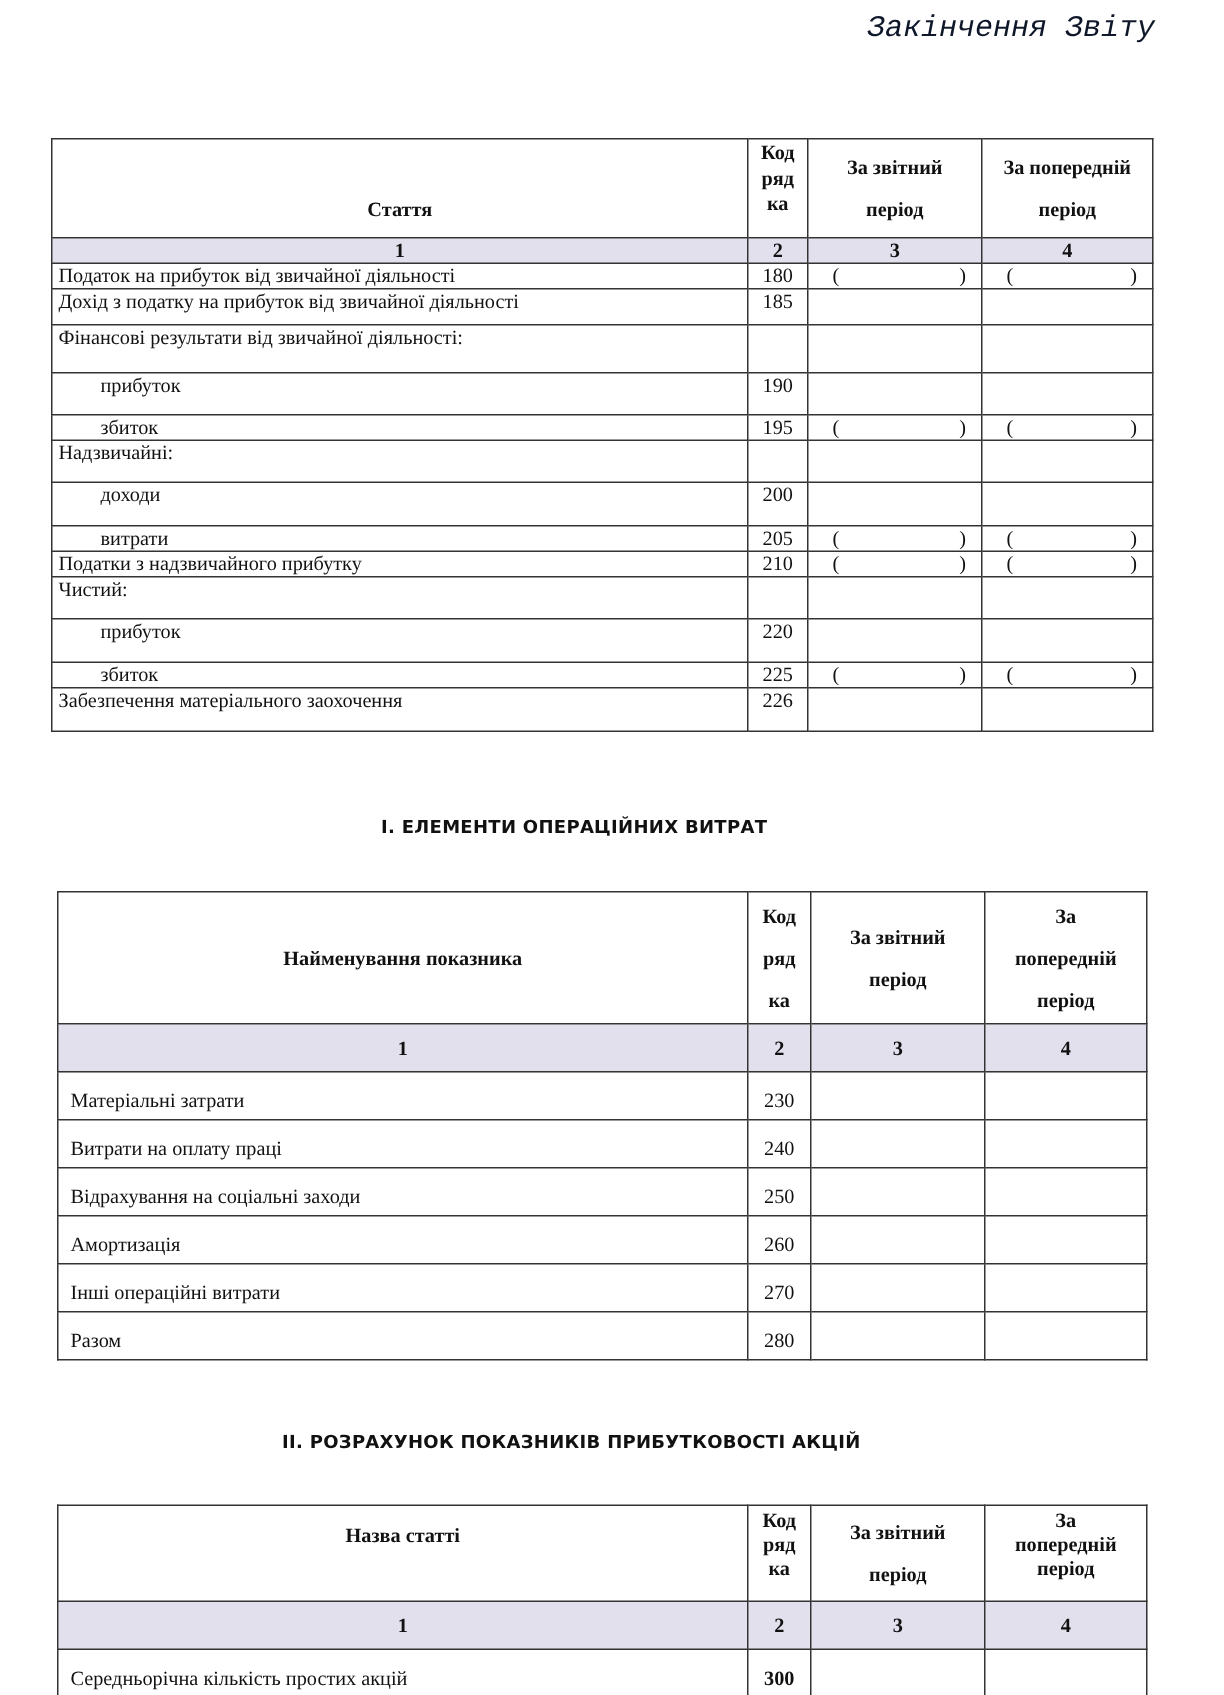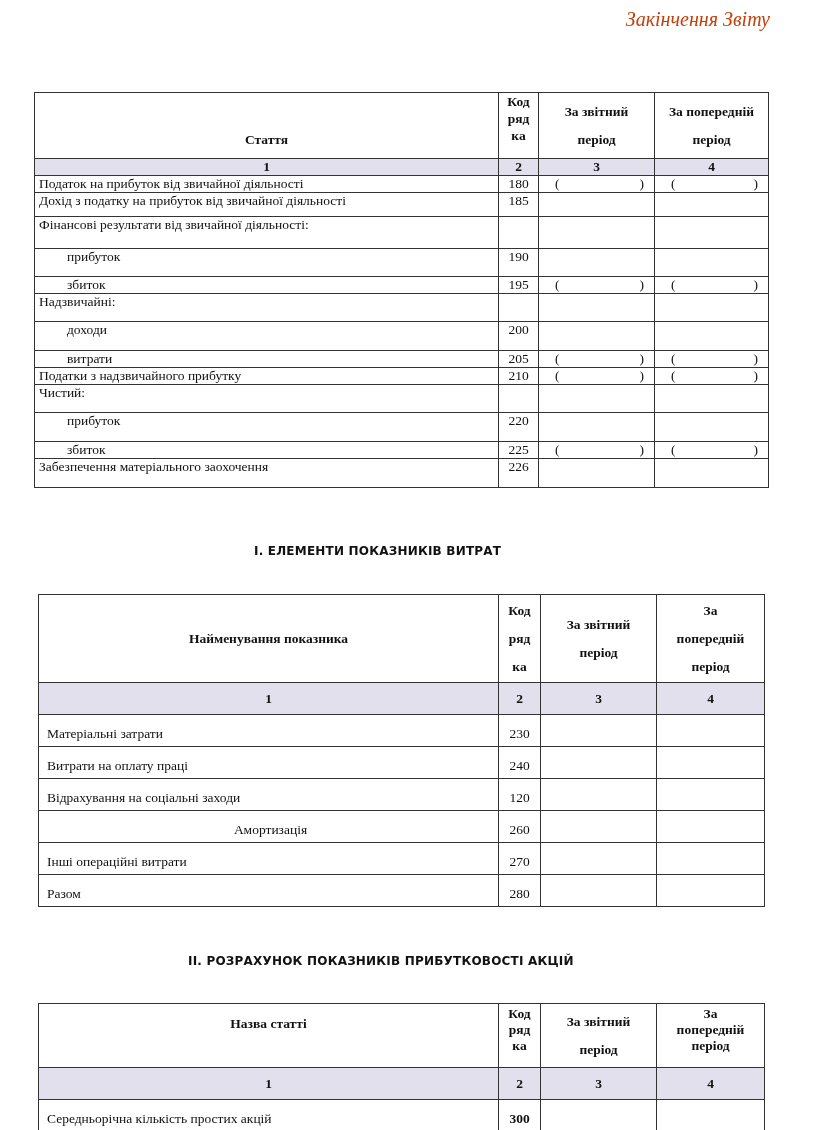--- a/index.html
+++ b/index.html
@@ -1,19 +1,19 @@
 <!DOCTYPE html>
 <html><head>
   <meta charset="utf-8">
   <style>
     html, body { margin: 0; padding: 0; background: #ffffff; }
     body { width: 816px; height: 1130px; position: relative; overflow: hidden;
            font-family: "Liberation Serif", serif; color: #111; }
-    .page-header { position: absolute; top: 8px; right: 46px; font-family: Liberation Serif, serif;
-                   font-style: italic; font-size: 20px; color: #c2410c; text-align: right; }
+    .page-header { position: absolute; top: 8px; right: 46px; font-family: Liberation Mono, monospace;
+                   font-style: italic; font-size: 20px; color: #0f172a; text-align: right; }
     table { border-collapse: collapse; position: absolute; table-layout: fixed; }
     td { border: 1px solid #333; padding: 0 4px; font-size: 13.5px; vertical-align: top; line-height: 16px; }
     .shade td { background: #e3e0ee; font-weight: bold; text-align: center; }
     .hdr td { font-weight: bold; text-align: center; }
     .code { text-align: center; }
     .paren { display: flex; justify-content: space-between; padding: 0 10px 0 16px; }
     .indent { padding-left: 32px; }
     .sec-title { position: absolute; font-family: "DejaVu Sans", sans-serif; font-weight: bold;
                  font-size: 12px; letter-spacing: 0.2px; color: #111; }
     #t1 { left: 34px; top: 92px; width: 734px; }
@@ -182,21 +182,21 @@
       </tr>
       <tr style="height: 29px;">
         <td>Забезпечення матеріального заохочення</td>
         <td class="code">226</td>
         <td></td>
         <td></td>
       </tr>
     </tbody>
 </table>
 
-<div class="sec-title" style="left:254px;top:544px">I.  ЕЛЕМЕНТИ ПОКАЗНИКІВ ВИТРАТ</div>
+<div class="sec-title" style="left:254px;top:544px">I.  ЕЛЕМЕНТИ ОПЕРАЦІЙНИХ ВИТРАТ</div>
 
 <table id="t2">
   <colgroup>
       <col style="width:460px">
       <col style="width:42px">
       <col style="width:116px">
       <col style="width:108px">
     </colgroup>
   <tbody>
       <tr class="hdr" style="height:88px">
@@ -231,26 +231,26 @@
         <td></td>
       </tr>
       <tr style="height: 32px;">
         <td style="vertical-align: bottom; padding-bottom: 4px; padding-left: 8px;">Витрати на оплату праці</td>
         <td class="code" style="vertical-align: bottom; padding-bottom: 4px; margin-left: 28px;">240</td>
         <td></td>
         <td></td>
       </tr>
       <tr style="height: 32px;">
         <td style="vertical-align: bottom; padding-bottom: 4px; padding-left: 8px;">Відрахування на соціальні заходи</td>
-        <td class="code" style="vertical-align: bottom; padding-bottom: 4px;">120</td>
-        <td></td>
-        <td></td>
-      </tr>
-      <tr style="height: 32px;">
-        <td style="vertical-align: bottom; padding-bottom: 4px; padding-left: 8px; text-align: center;">Амортизація</td>
+        <td class="code" style="vertical-align: bottom; padding-bottom: 4px;">250</td>
+        <td></td>
+        <td></td>
+      </tr>
+      <tr style="height: 32px;">
+        <td style="vertical-align: bottom; padding-bottom: 4px; padding-left: 8px;">Амортизація</td>
         <td class="code" style="vertical-align: bottom; padding-bottom: 4px;">260</td>
         <td></td>
         <td></td>
       </tr>
       <tr style="height: 32px;">
         <td style="vertical-align: bottom; padding-bottom: 4px; padding-left: 8px;">Інші операційні витрати</td>
         <td class="code" style="vertical-align: bottom; padding-bottom: 4px;">270</td>
         <td></td>
         <td></td>
       </tr>

